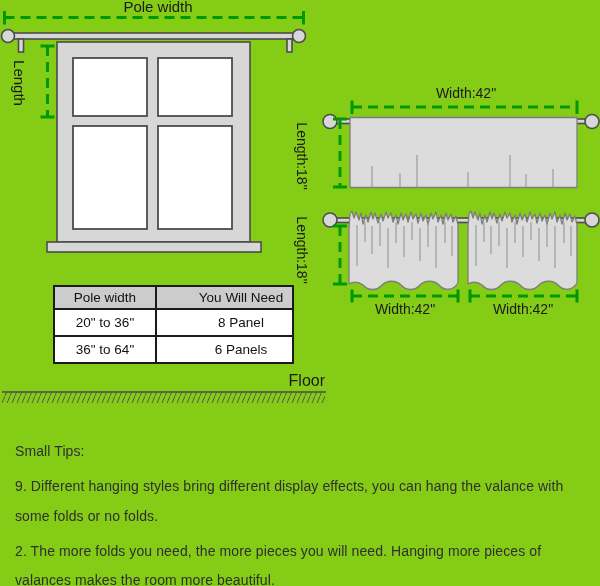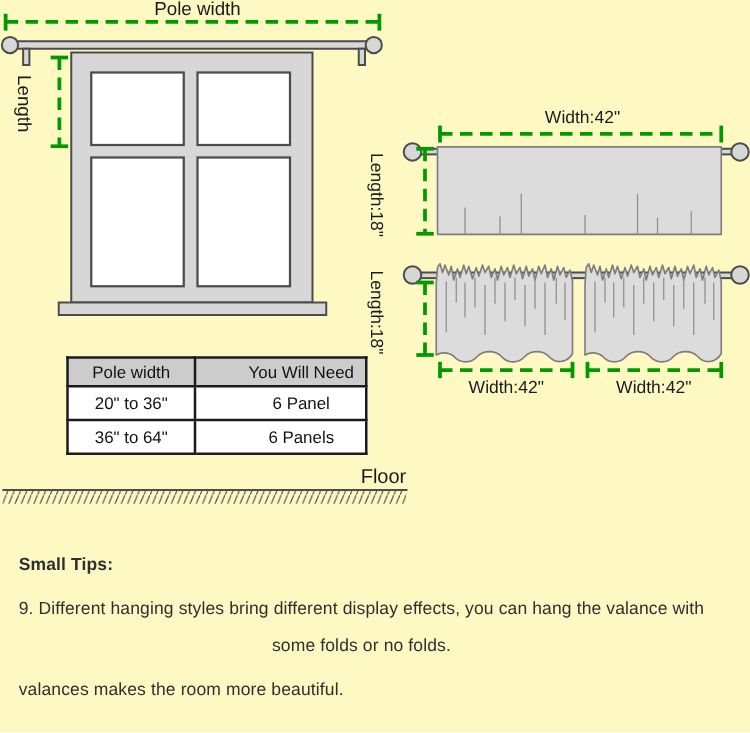--- a/index.html
+++ b/index.html
@@ -7,21 +7,21 @@
     --frame-fill:#d7d7d7;
     --frame-stroke:#4c4c4c;
     --fabric-fill:#dcdcdc;
     --fabric-stroke:#7d7d7d;
     --fold-stroke:#8f8f8f;
     --table-border:#1a1a1a;
     --table-header-bg:#cccccc;
     --ink:#1b1b1b;
   }
   html,body{margin:0;padding:0;background:#fff;}
-  #stage{position:relative;width:600px;height:586px;background:#fef9c3;overflow:hidden;
+  #stage{position:relative;width:600px;height:586px;background:#84cc16;overflow:hidden;
          font-family:"Liberation Sans",sans-serif;}
   #diagram-svg{position:absolute;left:0;top:0;}
 
   .measure{stroke:var(--measure-green);stroke-width:3;fill:none;}
   .dash{stroke-dasharray:10 6;}
   .frame{fill:var(--frame-fill);stroke:var(--frame-stroke);stroke-width:1.6;}
   .pane{fill:#ffffff;stroke:var(--frame-stroke);stroke-width:1.8;}
   .fabric{fill:var(--fabric-fill);stroke:var(--fabric-stroke);stroke-width:1.3;stroke-linejoin:round;}
   .fold{stroke:var(--fold-stroke);stroke-width:1;fill:none;}
   .dlabel{font-family:"Liberation Sans",sans-serif;font-size:15px;fill:var(--ink);}
@@ -33,23 +33,23 @@
               font-size:13.5px;color:#111;background:#fff;}
   .spec-table th,.spec-table td{border:2px solid var(--table-border);text-align:center;padding:0 6px;}
   .spec-table th{background:var(--table-header-bg);font-weight:normal;height:21px;}
   .spec-table th.c1,.spec-table td.c1{width:88px;}
   .spec-table th.c2,.spec-table td.c2{width:90px;padding-left:39px;}
   .spec-table td{height:25px;}
 
   .tips{position:absolute;left:15px;top:443px;font-size:14px;color:#2f2f2f;
         white-space:nowrap;letter-spacing:0.1px;}
   .tips p{margin:0;}
-  .tips .gap-a{margin-bottom:19px;font-weight:bold;}
+  .tips .gap-a{margin-bottom:19px;}
   .tips .gap-b{margin-bottom:14px;}
-  .tips .gap-c{margin-bottom:19px;text-align:center;}
+  .tips .gap-c{margin-bottom:19px;}
   .tips .gap-d{margin-bottom:13px;}
 </style>
 </head>
 <body>
 
 <div id="stage">
 
   <svg id="diagram-svg" width="600" height="420" viewBox="0 0 600 420">
     <defs>
       <pattern id="hatch" width="5" height="12" patternUnits="userSpaceOnUse">
@@ -154,29 +154,30 @@
   <table class="spec-table">
     <thead>
       <tr>
         <th class="c1">Pole width</th>
         <th class="c2">You Will Need</th>
       </tr>
     </thead>
     <tbody>
       <tr>
         <td class="c1">20" to 36"</td>
-        <td class="c2">6 Panel</td>
+        <td class="c2">8 Panel</td>
       </tr>
       <tr>
         <td class="c1">36" to 64"</td>
         <td class="c2">6 Panels</td>
       </tr>
     </tbody>
   </table>
 
   <div class="tips">
     <p class="gap-a">Small Tips:</p>
     <p class="gap-b">9. Different hanging styles bring different display effects, you can hang the valance with</p>
     <p class="gap-c">some folds or no folds.</p>
+    <p class="gap-d">2. The more folds you need, the more pieces you will need. Hanging more pieces of</p>
     <p>valances makes the room more beautiful.</p>
   </div>
 
 </div>
 
 </body></html>

